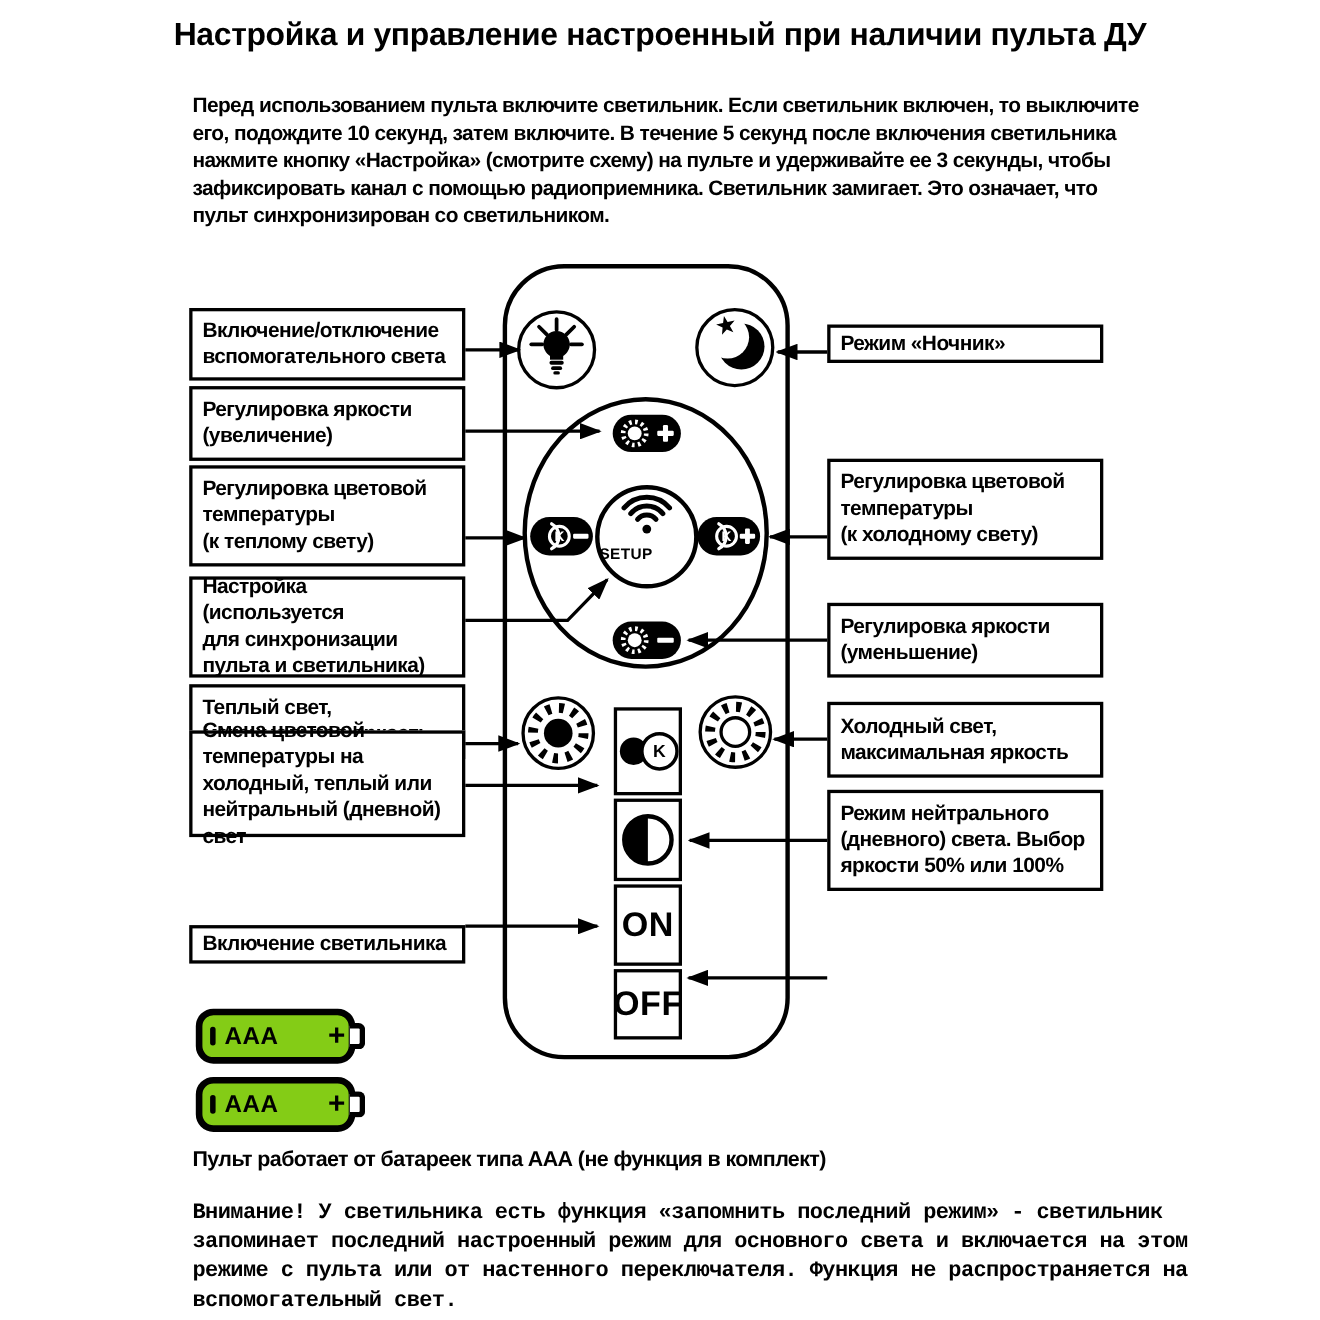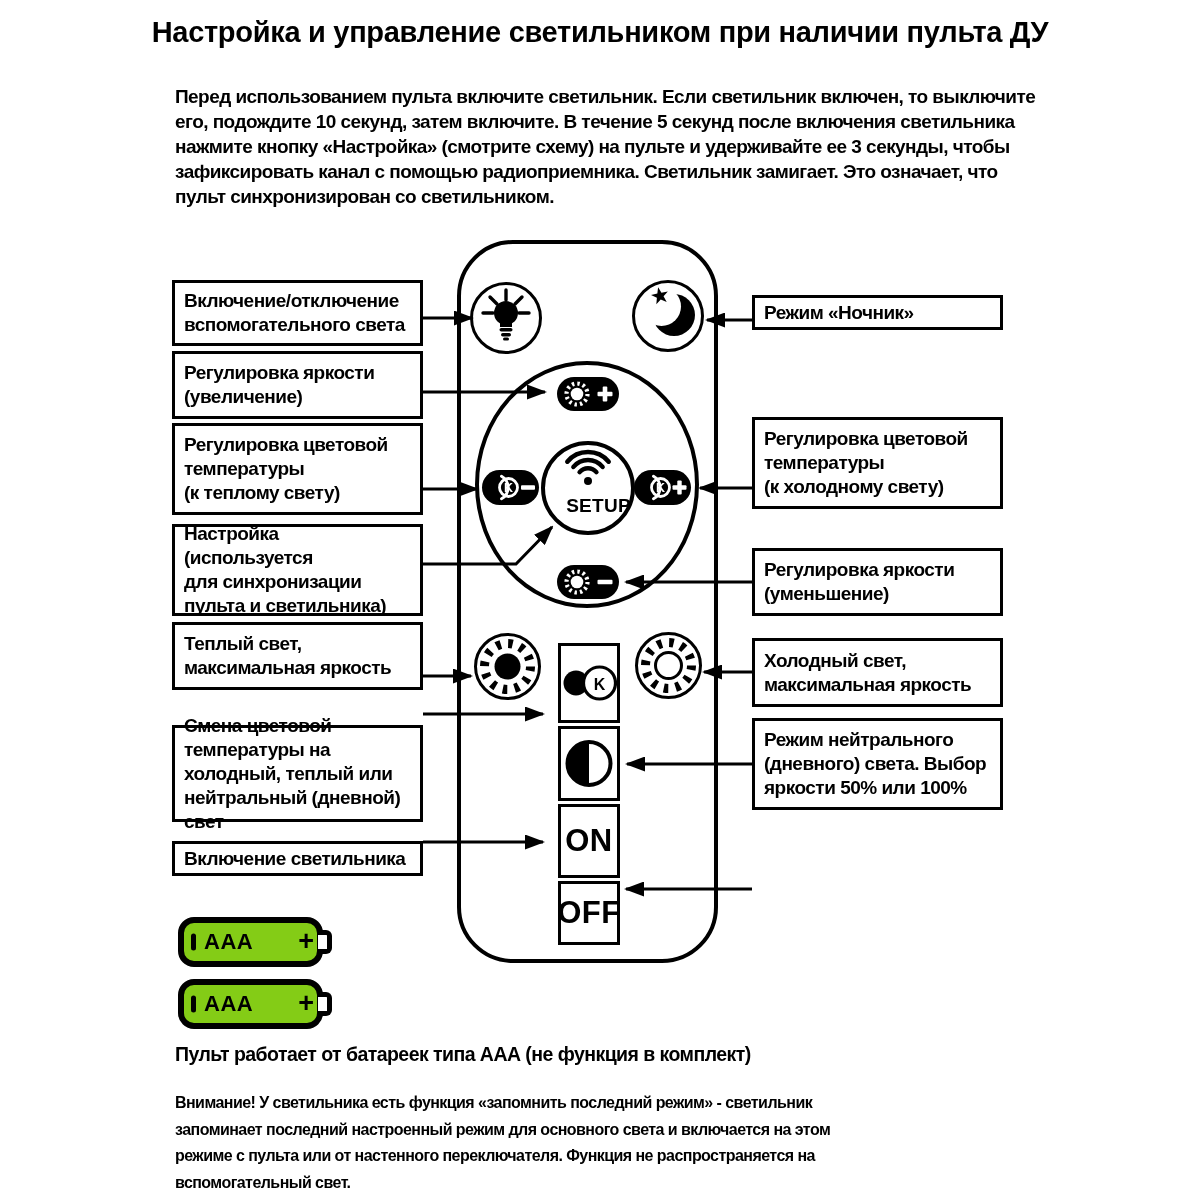--- a/index.html
+++ b/index.html
@@ -3,38 +3,38 @@
 <meta charset="utf-8">
 <style>
   html,body{margin:0;padding:0;background:#fff;}
   .page{position:relative;width:1200px;height:1200px;background:#fff;color:#000;
         font-family:"Liberation Sans",sans-serif;overflow:hidden;}
   .title{position:absolute;left:0;right:0;top:16px;margin:0;text-align:center;
          font-size:29px;font-weight:bold;letter-spacing:-0.3px;}
   .para{position:absolute;font-weight:bold;white-space:pre-line;letter-spacing:-0.55px;}
   #intro{left:175px;top:84px;width:920px;font-size:19px;line-height:25px;}
   #battery-note{left:175px;top:1042px;width:920px;font-size:19.5px;line-height:24px;}
-  #warning{left:175px;top:1090px;width:920px;font-size:16px;line-height:26.5px;}
+  #warning{left:175px;top:1090px;width:920px;font-size:20px;line-height:26.5px;font-family:Liberation Mono, monospace;}
 
   .callout{position:absolute;box-sizing:border-box;border:3px solid #000;background:#fff;
            display:flex;align-items:center;padding:4px 9px;width:251px;}
   .callout span{white-space:pre-line;font-size:19px;font-weight:bold;line-height:24px;
                 letter-spacing:-0.5px;}
 
   .remote{position:absolute;left:457px;top:240px;width:261px;height:723px;box-sizing:border-box;
           border:4px solid #000;border-radius:56px;background:#fff;}
   .circle-btn{position:absolute;box-sizing:border-box;border:3px solid #000;border-radius:50%;background:#fff;}
   .ring{position:absolute;left:475px;top:361px;width:224px;height:247px;box-sizing:border-box;
         border:4px solid #000;border-radius:50%;background:#fff;}
   .pill{position:absolute;background:#000;border-radius:18px;}
   .setup{position:absolute;left:541px;top:441px;width:94px;height:94px;box-sizing:border-box;
          border:4px solid #000;border-radius:50%;background:#fff;}
   .setup svg{display:block;}
-  .setup .setup-label{position:absolute;left:0;right:0;top:50px;text-align:right;
-         font-size:19px;font-weight:bold;letter-spacing:0.3px;}
+  .setup .setup-label{position:absolute;left:0;right:0;top:50px;text-align:left;
+         font-size:14px;font-weight:bold;letter-spacing:0.3px;}
   .cell{position:absolute;left:558px;width:62px;box-sizing:border-box;border:3px solid #000;
         background:#fff;display:flex;align-items:center;justify-content:center;}
   .onoff{font-size:31px;font-weight:bold;letter-spacing:0.5px;}
 
   .battery{position:absolute;left:178px;width:145px;height:50px;box-sizing:border-box;
            border:6px solid #000;border-radius:16px;background:#84cc16;}
   .battery .terminal{position:absolute;right:-15px;top:50%;transform:translateY(-50%);
            width:14px;height:24px;box-sizing:border-box;border:5px solid #000;border-left:none;
            border-radius:0 6px 6px 0;background:#fff;}
   .battery .pole{position:absolute;left:7px;top:50%;transform:translateY(-50%);
@@ -44,21 +44,21 @@
   .battery .plus{position:absolute;right:3px;top:50%;transform:translateY(-52%);
            font-size:27px;font-weight:bold;}
   .arrows{position:absolute;left:0;top:0;pointer-events:none;z-index:10;}
   svg text{font-family:"Liberation Sans",sans-serif;}
 </style>
 </head>
 <body>
 
 <div class="page">
 
-  <h1 class="title">Настройка и управление светильником при наличии пульта ДУ</h1>
+  <h1 class="title">Настройка и управление настроенный при наличии пульта ДУ</h1>
   <div class="para" id="intro">Перед использованием пульта включите светильник. Если светильник включен, то выключите
 его, подождите 10 секунд, затем включите. В течение 5 секунд после включения светильника
 нажмите кнопку «Настройка» (смотрите схему) на пульте и удерживайте ее 3 секунды, чтобы
 зафиксировать канал с помощью радиоприемника. Светильник замигает. Это означает, что
 пульт синхронизирован со светильником.</div>
 
   <div class="callout" style="left:172px;top:280px;height:66px">
       <span>Включение/отключение
 вспомогательного света</span>
     </div>
@@ -73,21 +73,21 @@
     </div>
   <div class="callout" style="left:172px;top:524px;height:92px">
       <span>Настройка (используется
 для синхронизации
 пульта и светильника)</span>
     </div>
   <div class="callout" style="left:172px;top:622px;height:68px">
       <span>Теплый свет,
 максимальная яркость</span>
     </div>
-  <div class="callout" style="left:172px;top:725px;height:97px">
+  <div class="callout" style="left:172px;top:664px;height:97px">
       <span>Смена цветовой
 температуры на
 холодный, теплый или
 нейтральный (дневной)
 свет</span>
     </div>
   <div class="callout" style="left:752px;top:295px;height:35px">
       <span>Режим «Ночник»</span>
     </div>
 

